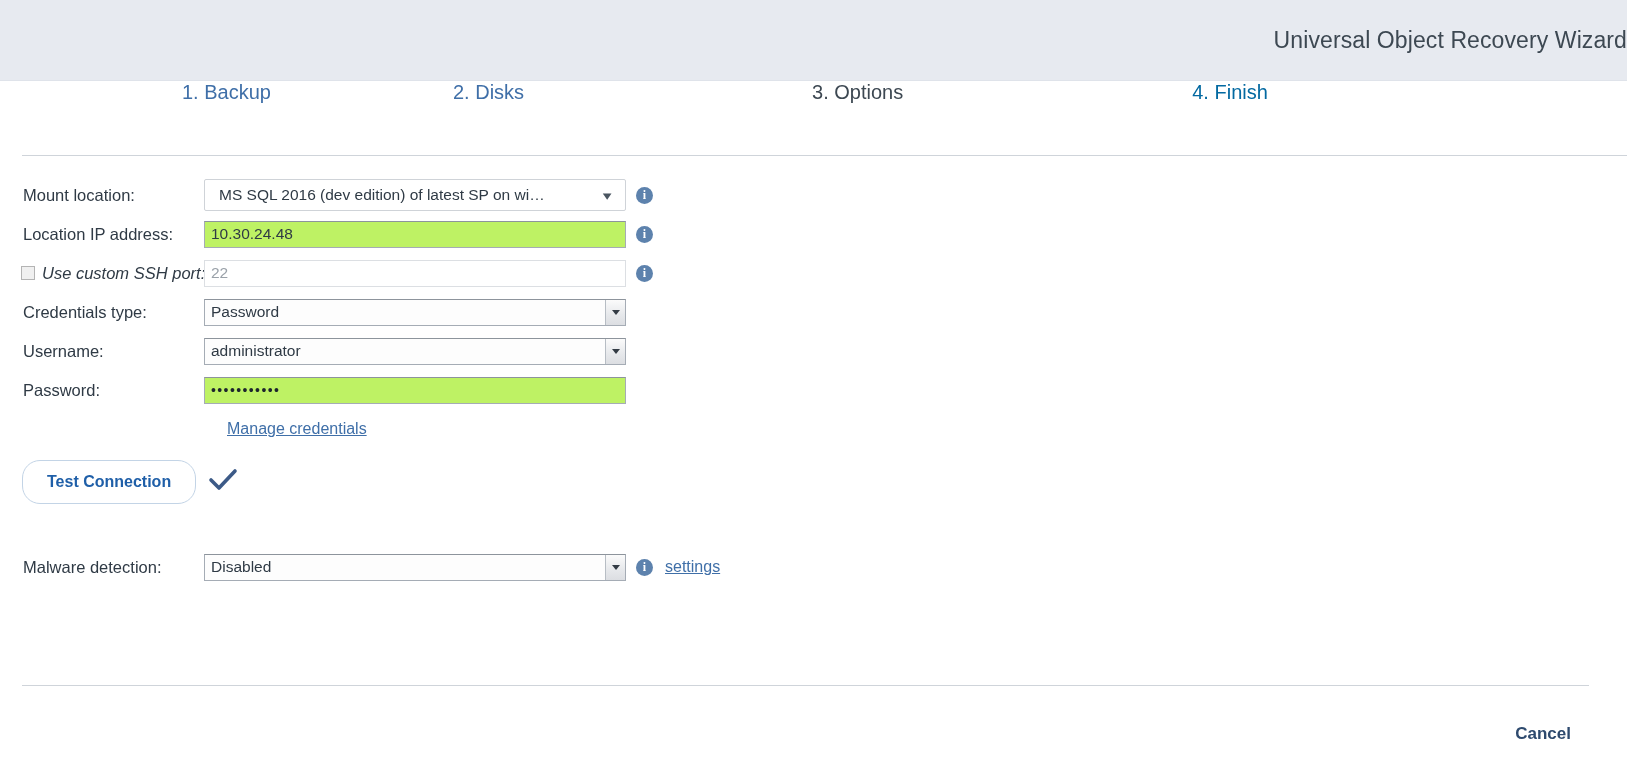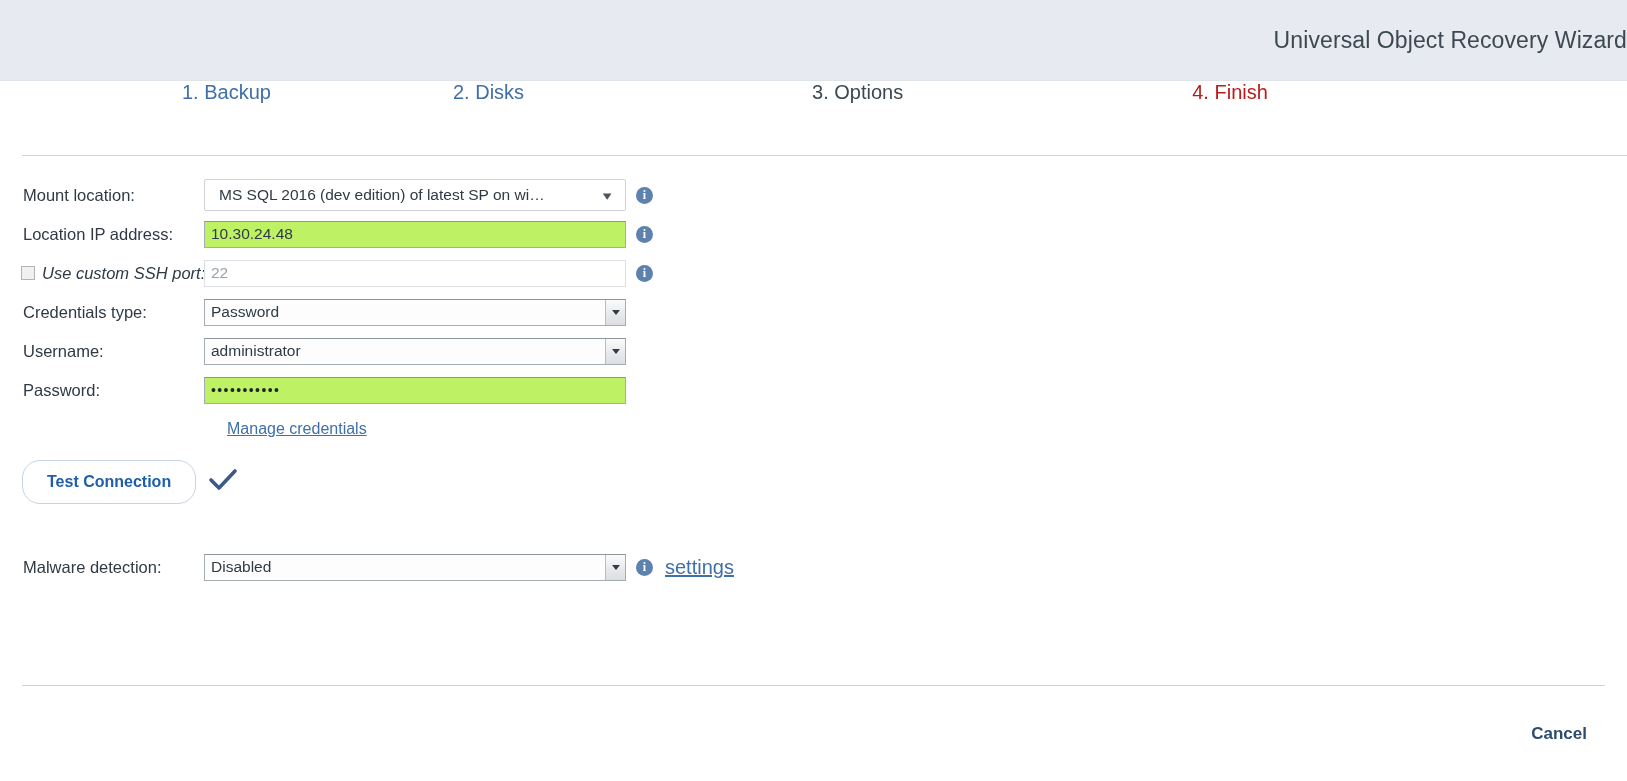--- a/index.html
+++ b/index.html
@@ -43,21 +43,21 @@
     font-size: 20px;
     font-weight: 400;
     white-space: nowrap;
   }
   .step.s1 { margin-left: 166px; }
   .step.s2 { margin-left: 182px; }
   .step.s3 { margin-left: 288px; }
   .step.s4 { margin-left: 289px; }
   .step.link { color: #3f6fa8; }
   .step.current { color: #3d4852; }
-  .step.disabled { color: #b91c1c; }
+  .step.disabled { color: #0369a1; }
 
   .divider {
     height: 1px;
     background: #cfd4da;
     margin-left: 22px;
     margin-right: 0px;
   }
 
   
   .form {
@@ -232,30 +232,30 @@
     cursor: pointer;
   }
   .check-ok {
     display: inline-block;
   }
 
   .malware-row {
     margin-top: 48px;
   }
   .settings-link {
-    font-size: 20px;
+    font-size: 16px;
     color: #3f6fa8;
     margin-left: 2px;
   }
 
   
   .footer {
     position: absolute;
     left: 0;
-    right: 0;
+    right: 16px;
     bottom: 0;
     height: 96px;
   }
   .footer .divider { margin-right: 22px; }
   .footer-inner {
     display: flex;
     align-items: center;
     justify-content: flex-end;
     height: 95px;
     padding-right: 34px;

